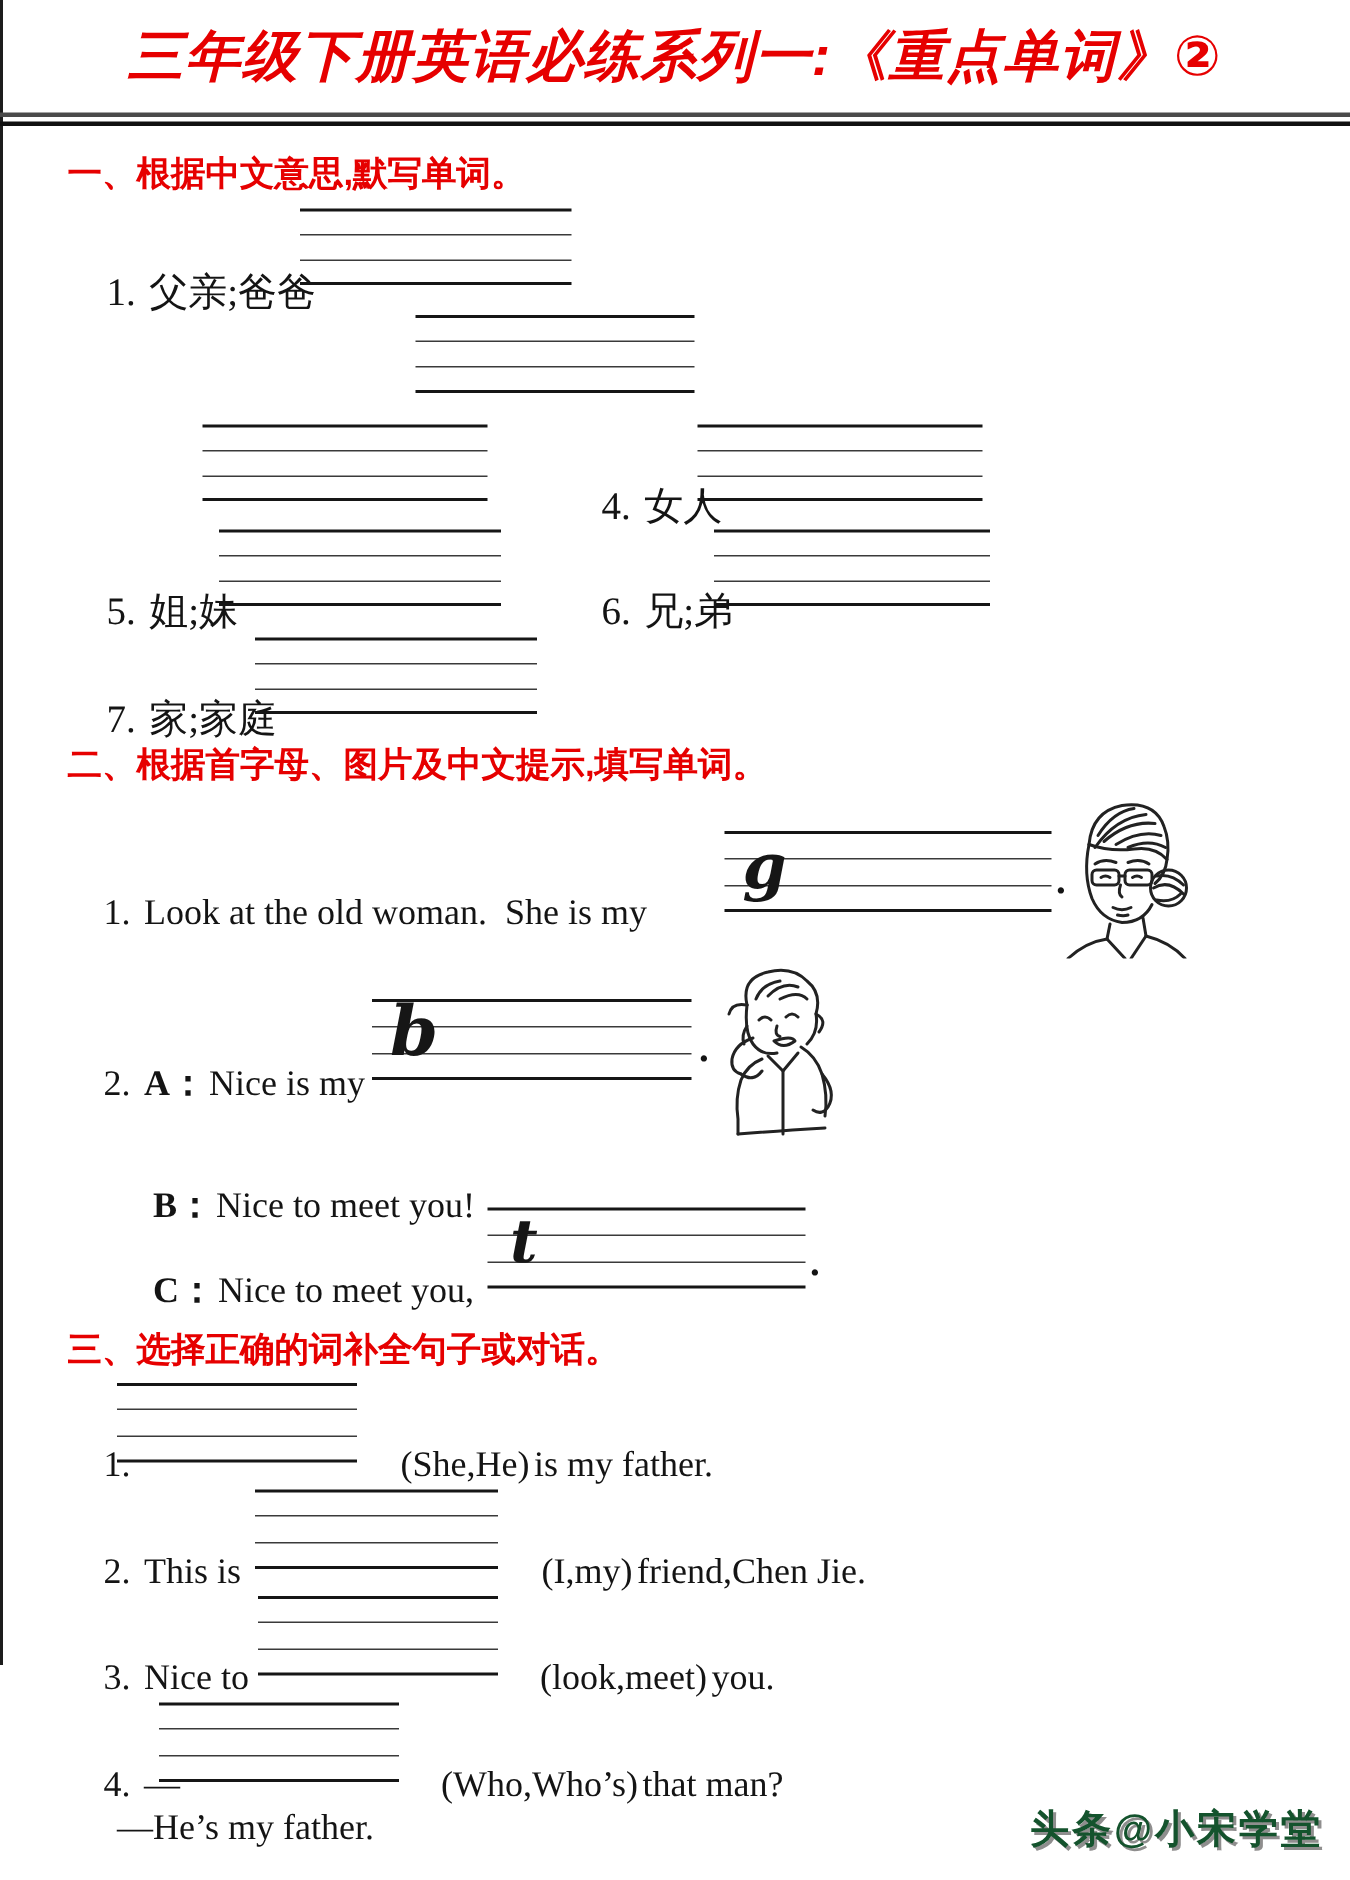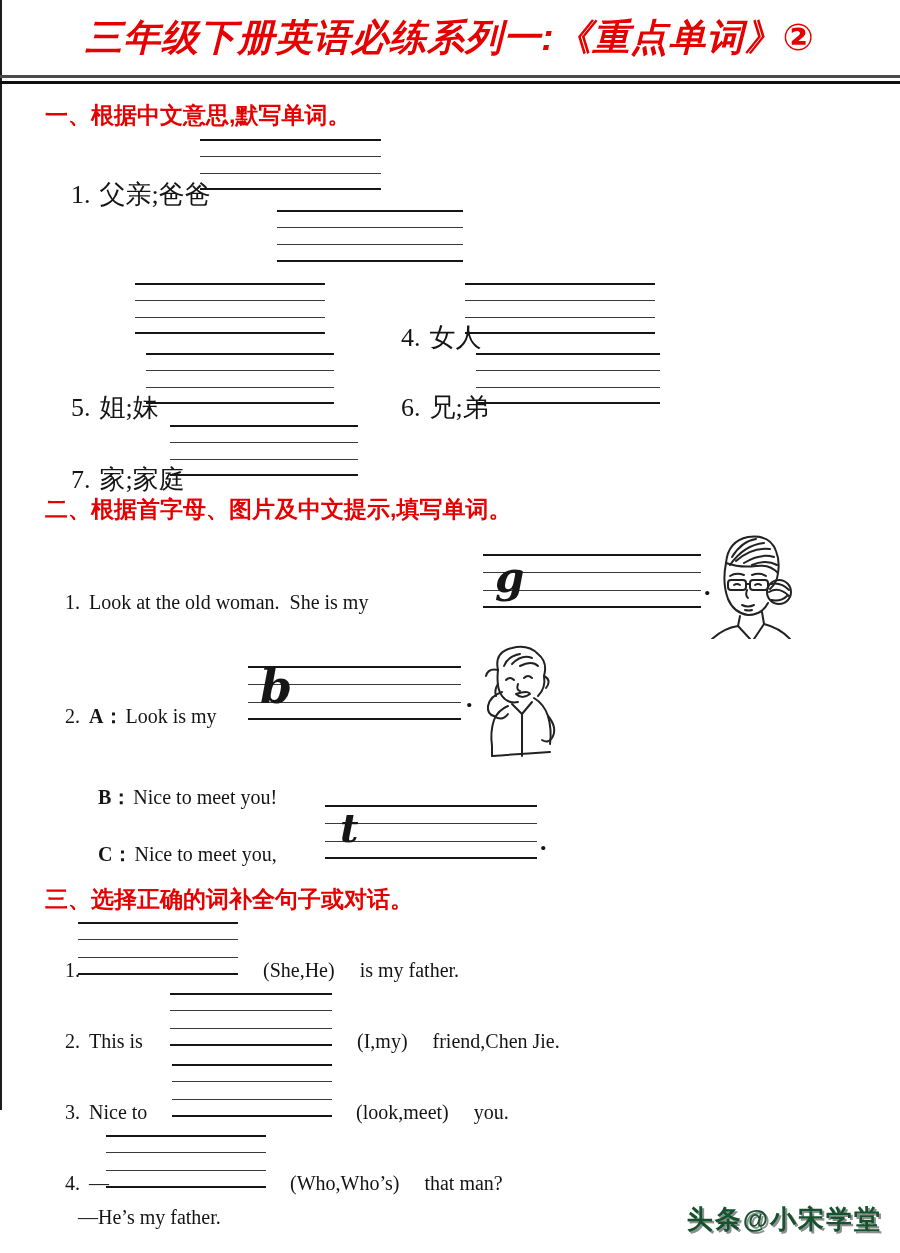--- a/index.html
+++ b/index.html
@@ -6,24 +6,24 @@
   .page{position:relative;width:900px;height:1253px;background:#fff;overflow:hidden;
         font-family:"Liberation Serif","DejaVu Serif",serif;color:#141414;}
   .left-border{position:absolute;left:0;top:0;width:2px;height:1110px;background:#1c1c1c;}
   .rule-a{position:absolute;left:0;top:75px;width:900px;height:3px;background:#4a4a4a;}
   .rule-b{position:absolute;left:0;top:81px;width:900px;height:3px;background:#101010;}
   .title{position:absolute;left:0;top:13px;width:100%;text-align:center;
          font-family:"Liberation Sans","DejaVu Sans",sans-serif;font-weight:bold;
          font-size:37px;color:#e60000;letter-spacing:1px;font-style:italic;}
   .sec-head{position:absolute;font-family:"Liberation Sans","DejaVu Sans",sans-serif;
             font-weight:bold;font-size:23px;color:#e60000;white-space:pre;}
-  .line{position:absolute;font-size:20px;white-space:pre;line-height:1.15;}
+  .line{position:absolute;font-size:24px;white-space:pre;line-height:1.15;}
   .cjk{font-size:26px;}
   .num{margin-right:9px;}
-  .tail{margin-left:25px;}
+  .tail{margin-left:3px;}
   .spk{font-weight:bold;margin-right:2px;}
   .rule4{position:absolute;}
   .rule4 i{position:absolute;left:0;width:100%;background:#161616;display:block;}
   .rule4 i:nth-child(1){top:0;height:2px;}
   .rule4 i:nth-child(2){top:33%;height:1px;background:#3a3a3a;}
   .rule4 i:nth-child(3){top:66%;height:1px;background:#3a3a3a;}
   .rule4 i:nth-child(4){bottom:0;height:2px;}
   .hint{position:absolute;font-family:"DejaVu Serif",serif;font-style:italic;
         font-weight:bold;line-height:1;color:#161616;}
   .dot{position:absolute;font-size:26px;font-weight:bold;}
@@ -148,21 +148,21 @@
     <path d="M41 79 Q45 80 48 79"></path>
     <path d="M36 85 L34 95"></path>
     <path d="M58 81 L60 93"></path>
     <path d="M34 95 Q20 97 8 108"></path>
     <path d="M60 93 Q76 97 86 108"></path>
     <path d="M34 95 L46 108"></path>
     <path d="M60 93 L50 108"></path>
   </svg>
 
   <div class="line" style="left:45px;top:682px">
-    <span class="num">2.</span><span class="spk">A：</span><span>Look is my</span>
+    <span class="num">2.</span><span class="spk">A：</span><span>Nice is my</span>
   </div>
   <div class="rule4" style="left:248px;top:666px;width:213px;height:54px">
       <i></i>
       <i></i>
       <i></i>
       <i></i>
     </div>
   <div class="hint" style="left:260px;top:664px;font-size:46px">b</div>
   <div class="dot" style="left:466px;top:684px">.</div>
 

